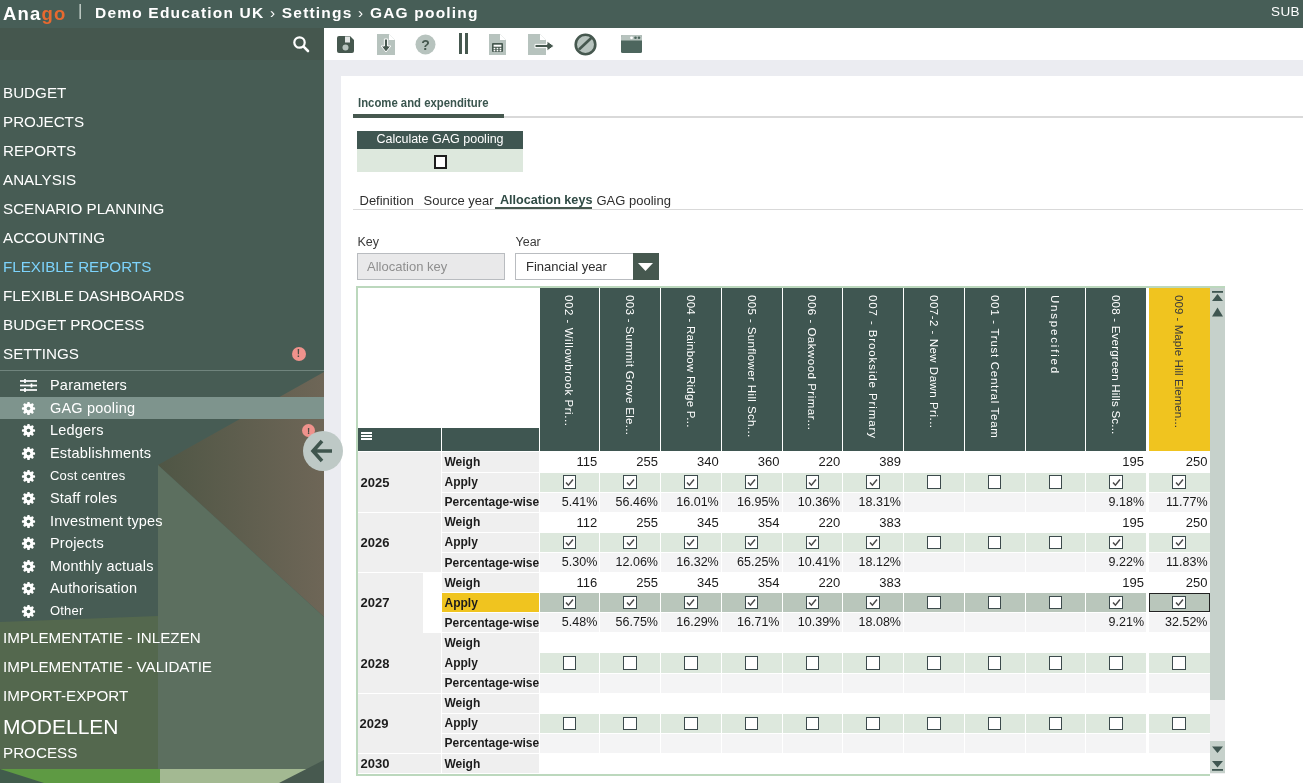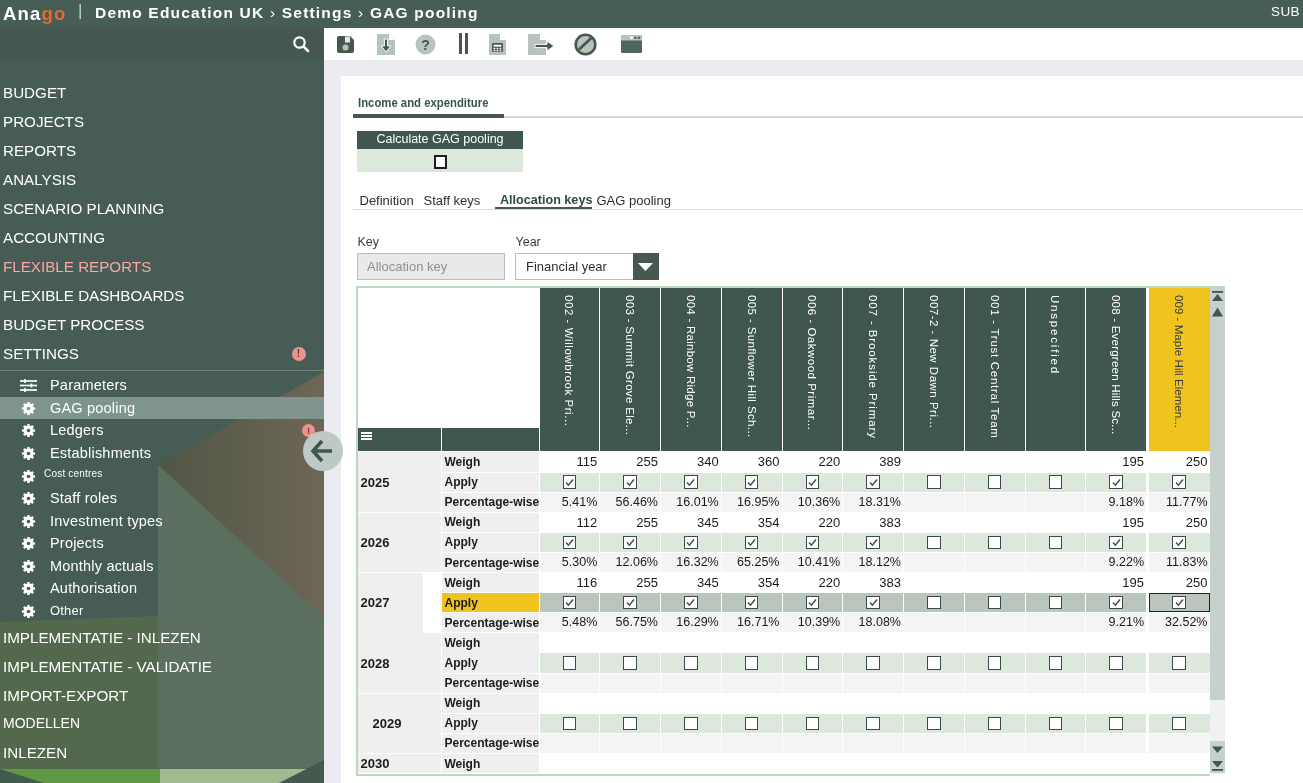--- a/index.html
+++ b/index.html
@@ -78,21 +78,21 @@
 <polygon points="0,709 44,723 0,723" fill="#415c4c"></polygon>
 <rect x="160" y="709" width="164" height="14" fill="#a3b992"></rect>
 <polygon points="279,723 324,723 324,700" fill="#47594f"></polygon>
 </svg>
 <div class="a" style="left:3px;top:23.5px;font-size:15.2px;color:#fff;white-space:nowrap">BUDGET</div>
 <div class="a" style="left:3px;top:52.5px;font-size:15.2px;color:#fff;white-space:nowrap">PROJECTS</div>
 <div class="a" style="left:3px;top:81.5px;font-size:15.2px;color:#fff;white-space:nowrap">REPORTS</div>
 <div class="a" style="left:3px;top:110.5px;font-size:15.2px;color:#fff;white-space:nowrap">ANALYSIS</div>
 <div class="a" style="left:3px;top:139.5px;font-size:15.2px;color:#fff;white-space:nowrap">SCENARIO PLANNING</div>
 <div class="a" style="left:3px;top:168.5px;font-size:15.2px;color:#fff;white-space:nowrap">ACCOUNTING</div>
-<div class="a" style="left:3px;top:197.5px;font-size:15.2px;color:#fca5a5;white-space:nowrap">FLEXIBLE REPORTS</div>
+<div class="a" style="left:3px;top:197.5px;font-size:15.2px;color:#7dd3fc;white-space:nowrap">FLEXIBLE REPORTS</div>
 <div class="a" style="left:3px;top:226.5px;font-size:15.2px;color:#fff;white-space:nowrap">FLEXIBLE DASHBOARDS</div>
 <div class="a" style="left:3px;top:255.5px;font-size:15.2px;color:#fff;white-space:nowrap">BUDGET PROCESS</div>
 <div class="a" style="left:3px;top:284.5px;font-size:15.2px;color:#fff;white-space:nowrap">SETTINGS</div>
 <div class="a" style="left:291.5px;top:287px;width:14px;height:14px;border-radius:50%;background:#ef928c;color:#4c4b45;font-size:10px;font-weight:bold;text-align:center;line-height:14px">!</div>
 <div class="a" style="left:0;top:309.5px;width:324px;height:1.2px;background:#70847d"></div>
 <div class="a" style="left:0;top:337px;width:324px;height:22px;background:#7e948d"></div>
 <svg class="a" style="left:20px;top:319.3px" width="17" height="13" viewBox="0 0 17 13">
       <g stroke="#fff" stroke-width="1.7">
         <line x1="0" y1="2" x2="17" y2="2"></line>
         <line x1="0" y1="6.5" x2="17" y2="6.5"></line>
@@ -187,21 +187,21 @@
           <rect x="6.2" y="0.9" width="2.6" height="2.8" rx="0.9"></rect>
           <rect x="6.2" y="11.3" width="2.6" height="2.8" rx="0.9"></rect>
         </g>
         <g transform="rotate(135 7.5 7.5)">
           <rect x="6.2" y="0.9" width="2.6" height="2.8" rx="0.9"></rect>
           <rect x="6.2" y="11.3" width="2.6" height="2.8" rx="0.9"></rect>
         </g>
       </g>
       <circle cx="7.5" cy="7.5" r="1.8" fill="#475c54"></circle>
     </svg>
-<div class="a" style="left:44px;top:407.5px;font-size:10px;color:#fff;letter-spacing:.2px">Cost centres</div>
+<div class="a" style="left:50px;top:407.5px;font-size:13px;color:#fff;letter-spacing:.2px">Cost centres</div>
 <svg class="a" style="left:21px;top:431.1px" width="15" height="15" viewBox="0 0 15 15">
       <g fill="#fff">
         <circle cx="7.5" cy="7.5" r="4.9"></circle>
         <g>
           <rect x="6.2" y="0.9" width="2.6" height="2.8" rx="0.9"></rect>
           <rect x="6.2" y="11.3" width="2.6" height="2.8" rx="0.9"></rect>
         </g>
         <g transform="rotate(45 7.5 7.5)">
           <rect x="6.2" y="0.9" width="2.6" height="2.8" rx="0.9"></rect>
           <rect x="6.2" y="11.3" width="2.6" height="2.8" rx="0.9"></rect>
@@ -330,35 +330,35 @@
           <rect x="6.2" y="11.3" width="2.6" height="2.8" rx="0.9"></rect>
         </g>
       </g>
       <circle cx="7.5" cy="7.5" r="1.8" fill="#475c54"></circle>
     </svg>
 <div class="a" style="left:50px;top:542.8px;font-size:13px;color:#fff;letter-spacing:.2px">Other</div>
 <div class="a" style="left:302px;top:364px;width:13px;height:13px;border-radius:50%;background:#ef928c;color:#4c4b45;font-size:9.5px;font-weight:bold;text-align:center;line-height:13px">!</div>
 <div class="a" style="left:3px;top:568.8px;font-size:15.2px;color:#fff;white-space:nowrap">IMPLEMENTATIE - INLEZEN</div>
 <div class="a" style="left:3px;top:597.6px;font-size:15.2px;color:#fff;white-space:nowrap">IMPLEMENTATIE - VALIDATIE</div>
 <div class="a" style="left:3px;top:626.5px;font-size:15.2px;color:#fff;white-space:nowrap">IMPORT-EXPORT</div>
-<div class="a" style="left:3px;top:655.4px;font-size:14px;color:#fff;white-space:nowrap">MODELLEN</div>
-<div class="a" style="left:3px;top:684.2px;font-size:15.2px;color:#fff;white-space:nowrap">INLEZEN</div>
+<div class="a" style="left:3px;top:655.4px;font-size:21px;color:#fff;white-space:nowrap">MODELLEN</div>
+<div class="a" style="left:3px;top:684.2px;font-size:15.2px;color:#fff;white-space:nowrap">PROCESS</div>
 </div>
 <div class="a" style="left:303px;top:431px;width:40px;height:40px;border-radius:50%;background:#bec9c6"></div>
 <svg class="a" style="left:310px;top:439px" width="26" height="24" viewBox="0 0 26 24">
     <path d="M12 2 L3 12 L12 22 M3 12 H22" stroke="#3f554e" stroke-width="3.6" fill="none"></path>
   </svg>
 <div class="a" style="left:358px;top:95px;font-size:13.5px;font-weight:bold;color:#3a554e;transform:scaleX(.84);transform-origin:left center;white-space:nowrap">Income and expenditure</div>
 <div class="a" style="left:352.5px;top:114px;width:151px;height:3.5px;background:#46584f"></div>
 <div class="a" style="left:503.5px;top:116px;width:799.5px;height:1.5px;background:#d9d9d9"></div>
 <div class="a" style="left:357px;top:131px;width:166px;height:17.5px;background:#3f5651;color:#fff;font-size:12.5px;text-align:center;line-height:17.5px">Calculate GAG pooling</div>
 <div class="a" style="left:357px;top:148.5px;width:166px;height:23px;background:#dde8dd"></div>
 <div class="a" style="left:433.5px;top:154.5px;width:13.5px;height:14px;background:#fff;border:2px solid #1d1d1d"></div>
 <div class="a" style="left:359.5px;top:192.5px;font-size:13px;color:#2e2e2e">Definition</div>
-<div class="a" style="left:423.5px;top:192.5px;font-size:13px;color:#2e2e2e">Staff keys</div>
+<div class="a" style="left:423.5px;top:192.5px;font-size:13px;color:#2e2e2e">Source year</div>
 <div class="a" style="left:500px;top:192.5px;font-size:12.6px;font-weight:bold;color:#2f4a44">Allocation keys</div>
 <div class="a" style="left:596.5px;top:192.5px;font-size:13px;color:#2e2e2e">GAG pooling</div>
 <div class="a" style="left:495px;top:206.5px;width:97px;height:3.5px;background:#46584f"></div>
 <div class="a" style="left:352.5px;top:208.8px;width:950.5px;height:1.5px;background:#d9d9d9"></div>
 <div class="a" style="left:357.5px;top:234.5px;font-size:12.5px;color:#3a3a3a">Key</div>
 <div class="a" style="left:515.5px;top:234.5px;font-size:12.5px;color:#3a3a3a">Year</div>
 <div class="a" style="left:357px;top:252.5px;width:148px;height:27px;background:#e9e9ea;border:1px solid #b9bcc0;color:#8f8f8f;font-size:13px;line-height:25px;padding-left:9px">Allocation key</div>
 <div class="a" style="left:515px;top:252.5px;width:143.5px;height:27px;background:#fff;border:1px solid #b9bcc0;color:#2f2f2f;font-size:13px;line-height:25px;padding-left:10px">Financial year</div>
 <div class="a" style="left:633px;top:252.5px;width:25.5px;height:27px;background:#46584f"></div>
 <svg class="a" style="left:638px;top:262.5px" width="15" height="8" viewBox="0 0 15 8">
@@ -726,21 +726,21 @@
 <div class="a" style="left:600.25px;top:673.50px;width:59.75px;height:19.30px;background:#f4f4f5;font-size:12.5px;color:#1a1a1a;text-align:right;line-height:19.3px;padding-right:2px"></div>
 <div class="a" style="left:661.00px;top:673.50px;width:59.75px;height:19.30px;background:#f4f4f5;font-size:12.5px;color:#1a1a1a;text-align:right;line-height:19.3px;padding-right:2px"></div>
 <div class="a" style="left:721.75px;top:673.50px;width:59.75px;height:19.30px;background:#f4f4f5;font-size:12.5px;color:#1a1a1a;text-align:right;line-height:19.3px;padding-right:2px"></div>
 <div class="a" style="left:782.50px;top:673.50px;width:59.75px;height:19.30px;background:#f4f4f5;font-size:12.5px;color:#1a1a1a;text-align:right;line-height:19.3px;padding-right:2px"></div>
 <div class="a" style="left:843.25px;top:673.50px;width:59.75px;height:19.30px;background:#f4f4f5;font-size:12.5px;color:#1a1a1a;text-align:right;line-height:19.3px;padding-right:2px"></div>
 <div class="a" style="left:904.00px;top:673.50px;width:59.75px;height:19.30px;background:#f4f4f5;font-size:12.5px;color:#1a1a1a;text-align:right;line-height:19.3px;padding-right:2px"></div>
 <div class="a" style="left:964.75px;top:673.50px;width:59.75px;height:19.30px;background:#f4f4f5;font-size:12.5px;color:#1a1a1a;text-align:right;line-height:19.3px;padding-right:2px"></div>
 <div class="a" style="left:1025.50px;top:673.50px;width:59.75px;height:19.30px;background:#f4f4f5;font-size:12.5px;color:#1a1a1a;text-align:right;line-height:19.3px;padding-right:2px"></div>
 <div class="a" style="left:1086.25px;top:673.50px;width:59.75px;height:19.30px;background:#f4f4f5;font-size:12.5px;color:#1a1a1a;text-align:right;line-height:19.3px;padding-right:2px"></div>
 <div class="a" style="left:1148.50px;top:673.50px;width:61.00px;height:19.30px;background:#f4f4f5;font-size:12.5px;color:#1a1a1a;text-align:right;line-height:19.3px;padding-right:2px"></div>
-<div class="a" style="left:357.50px;top:693.60px;width:83px;height:59.50px;background:#efefef;font-size:13px;font-weight:bold;color:#1c1c1c;display:flex;align-items:center;padding-left:15px">2029</div>
+<div class="a" style="left:357.50px;top:693.60px;width:83px;height:59.50px;background:#efefef;font-size:13px;font-weight:bold;color:#1c1c1c;display:flex;align-items:center;padding-left:2px">2029</div>
 <div class="a" style="left:441.50px;top:693.60px;width:97px;height:19.30px;background:#efefef;font-size:12px;font-weight:bold;color:#1c1c1c;display:flex;align-items:center;padding-left:3px;white-space:nowrap;overflow:hidden">Weigh</div>
 <div class="a" style="left:539.50px;top:693.60px;width:59.75px;height:19.30px;background:#fff;font-size:13px;color:#1a1a1a;text-align:right;line-height:19.3px;padding-right:2px"></div>
 <div class="a" style="left:600.25px;top:693.60px;width:59.75px;height:19.30px;background:#fff;font-size:13px;color:#1a1a1a;text-align:right;line-height:19.3px;padding-right:2px"></div>
 <div class="a" style="left:661.00px;top:693.60px;width:59.75px;height:19.30px;background:#fff;font-size:13px;color:#1a1a1a;text-align:right;line-height:19.3px;padding-right:2px"></div>
 <div class="a" style="left:721.75px;top:693.60px;width:59.75px;height:19.30px;background:#fff;font-size:13px;color:#1a1a1a;text-align:right;line-height:19.3px;padding-right:2px"></div>
 <div class="a" style="left:782.50px;top:693.60px;width:59.75px;height:19.30px;background:#fff;font-size:13px;color:#1a1a1a;text-align:right;line-height:19.3px;padding-right:2px"></div>
 <div class="a" style="left:843.25px;top:693.60px;width:59.75px;height:19.30px;background:#fff;font-size:13px;color:#1a1a1a;text-align:right;line-height:19.3px;padding-right:2px"></div>
 <div class="a" style="left:904.00px;top:693.60px;width:59.75px;height:19.30px;background:#fff;font-size:13px;color:#1a1a1a;text-align:right;line-height:19.3px;padding-right:2px"></div>
 <div class="a" style="left:964.75px;top:693.60px;width:59.75px;height:19.30px;background:#fff;font-size:13px;color:#1a1a1a;text-align:right;line-height:19.3px;padding-right:2px"></div>
 <div class="a" style="left:1025.50px;top:693.60px;width:59.75px;height:19.30px;background:#fff;font-size:13px;color:#1a1a1a;text-align:right;line-height:19.3px;padding-right:2px"></div>

